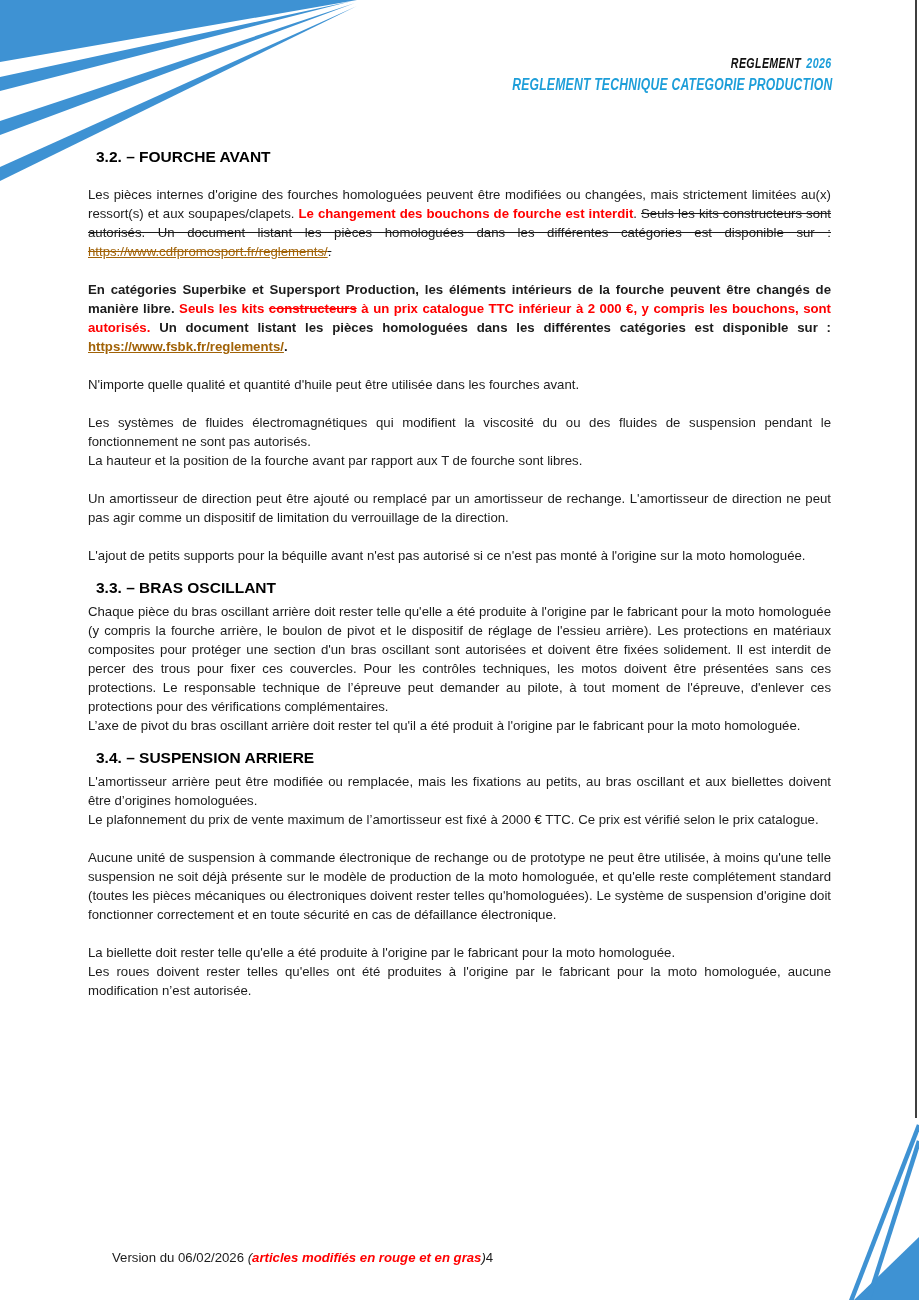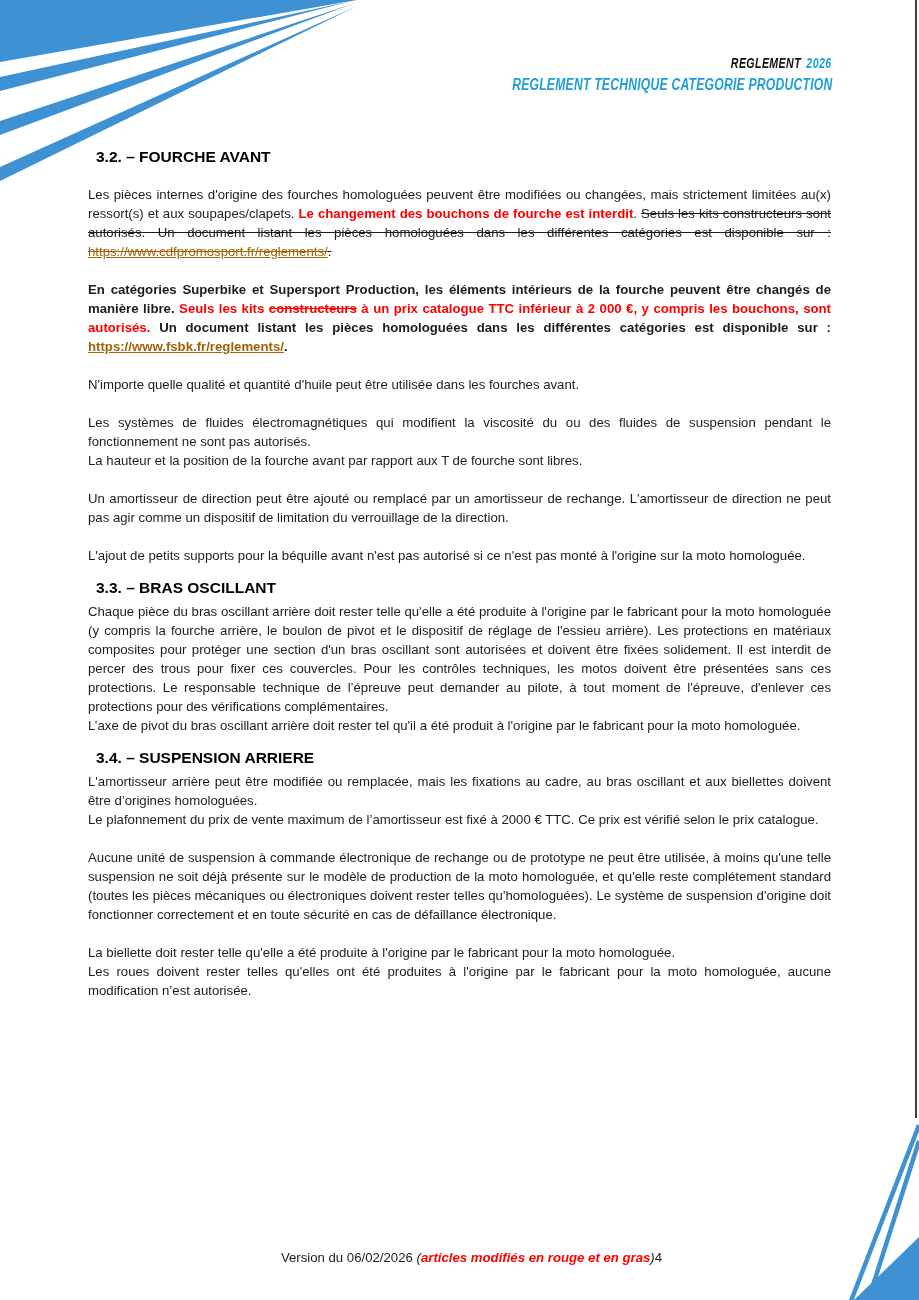--- a/index.html
+++ b/index.html
@@ -25,21 +25,21 @@
   .sec-title.first { margin-top:0; }
   .bt { font-size:13.2px; line-height:19px; text-align:justify; margin:0; }
   .mt { margin-top:19px; }
   .bold  { font-weight:bold; }
   .red   { color:#ff0000; }
   .strike{ text-decoration:line-through; }
   .link  { color:#a16207; text-decoration:underline; cursor:pointer; }
   .link.strike { text-decoration:underline line-through; }
 
   
-  .footer { position:absolute; left:88px; right:88px; top:1250px; font-size:13.2px; display:flex; justify-content:center; align-items:baseline; }
+  .footer { position:absolute; left:88px; right:88px; top:1250px; font-size:13.2px; display:flex; justify-content:flex-start; align-items:baseline; }
   .footer-left { margin-left:24px; }
   .ital { font-style:italic; }
   .note { color:#ff0000; font-weight:bold; font-style:italic; }
 </style>
 </head>
 <body>
 
 <div class="page">
 
   <svg class="deco" viewBox="0 0 919 1300" aria-hidden="true">
@@ -84,21 +84,21 @@
 
     <p class="bt mt">Un amortisseur de direction peut être ajouté ou remplacé par un amortisseur de rechange. L'amortisseur de direction ne peut pas agir comme un dispositif de limitation du verrouillage de la direction.</p>
 
     <p class="bt mt">L'ajout de petits supports pour la béquille avant n'est pas autorisé si ce n'est pas monté à l'origine sur la moto homologuée.</p>
 
     <h2 class="sec-title">3.3. – BRAS OSCILLANT</h2>
     <p class="bt">Chaque pièce du bras oscillant arrière doit rester telle qu'elle a été produite à l'origine par le fabricant pour la moto homologuée (y compris la fourche arrière, le boulon de pivot et le dispositif de réglage de l'essieu arrière). Les protections en matériaux composites pour protéger une section d'un bras oscillant sont autorisées et doivent être fixées solidement. Il est interdit de percer des trous pour fixer ces couvercles. Pour les contrôles techniques, les motos doivent être présentées sans ces protections. Le responsable technique de l’épreuve peut demander au pilote, à tout moment de l'épreuve, d'enlever ces protections pour des vérifications complémentaires.</p>
     <p class="bt">L’axe de pivot du bras oscillant arrière doit rester tel qu'il a été produit à l'origine par le fabricant pour la moto homologuée.</p>
 
     <h2 class="sec-title">3.4. – SUSPENSION ARRIERE</h2>
-    <p class="bt">L'amortisseur arrière peut être modifiée ou remplacée, mais les fixations au cadre, au bras oscillant et aux biellettes doivent être d’origines homologuées.</p>
+    <p class="bt">L'amortisseur arrière peut être modifiée ou remplacée, mais les fixations au petits, au bras oscillant et aux biellettes doivent être d’origines homologuées.</p>
     <p class="bt">Le plafonnement du prix de vente maximum de l’amortisseur est fixé à 2000 € TTC. Ce prix est vérifié selon le prix catalogue.</p>
 
     <p class="bt mt">Aucune unité de suspension à commande électronique de rechange ou de prototype ne peut être utilisée, à moins qu'une telle suspension ne soit déjà présente sur le modèle de production de la moto homologuée, et qu'elle reste complétement standard (toutes les pièces mécaniques ou électroniques doivent rester telles qu'homologuées). Le système de suspension d'origine doit fonctionner correctement et en toute sécurité en cas de défaillance électronique.</p>
 
     <p class="bt mt">La biellette doit rester telle qu'elle a été produite à l'origine par le fabricant pour la moto homologuée.</p>
 
     <p class="bt">Les roues doivent rester telles qu'elles ont été produites à l'origine par le fabricant pour la moto homologuée, aucune modification n’est autorisée.</p>
 
   </div>
 

